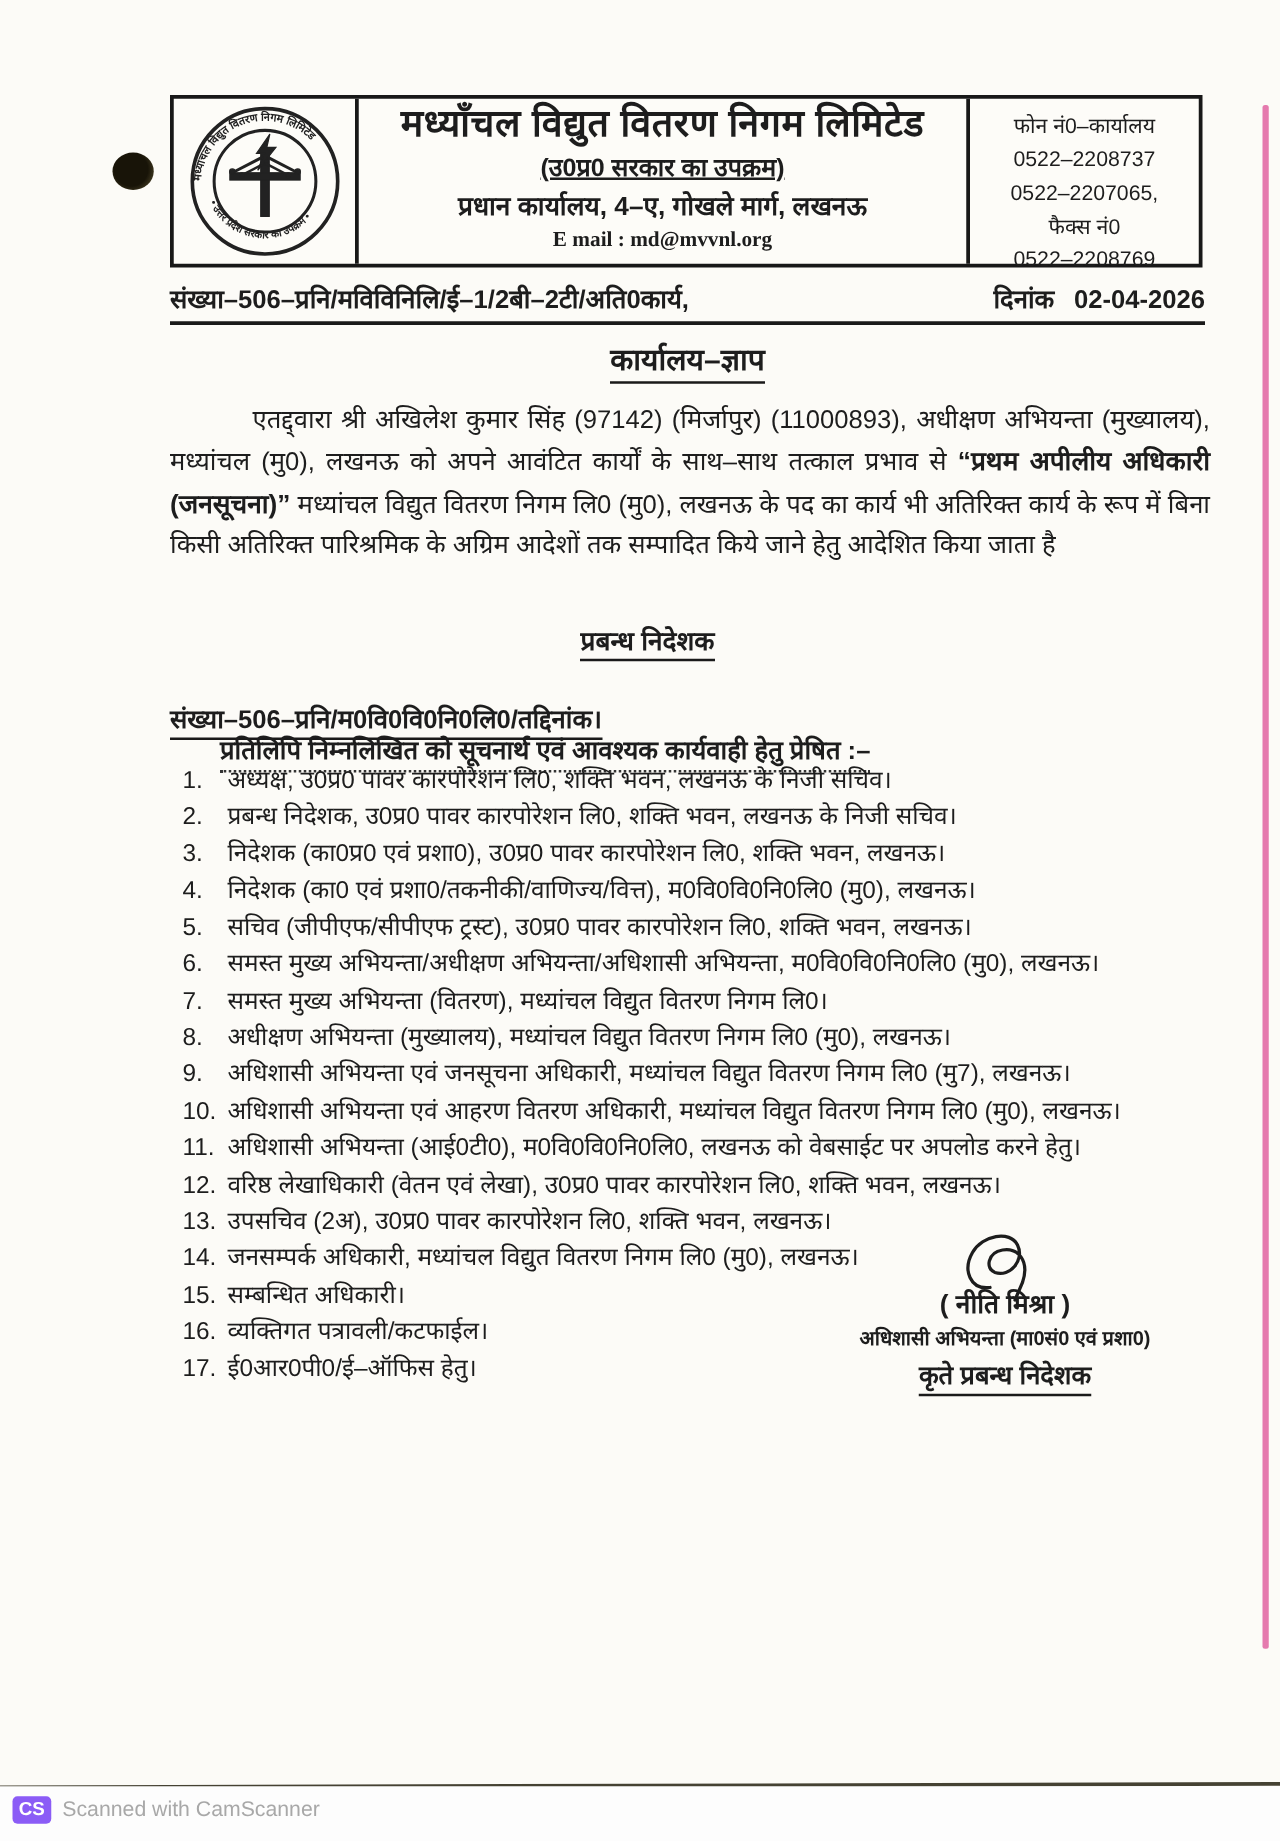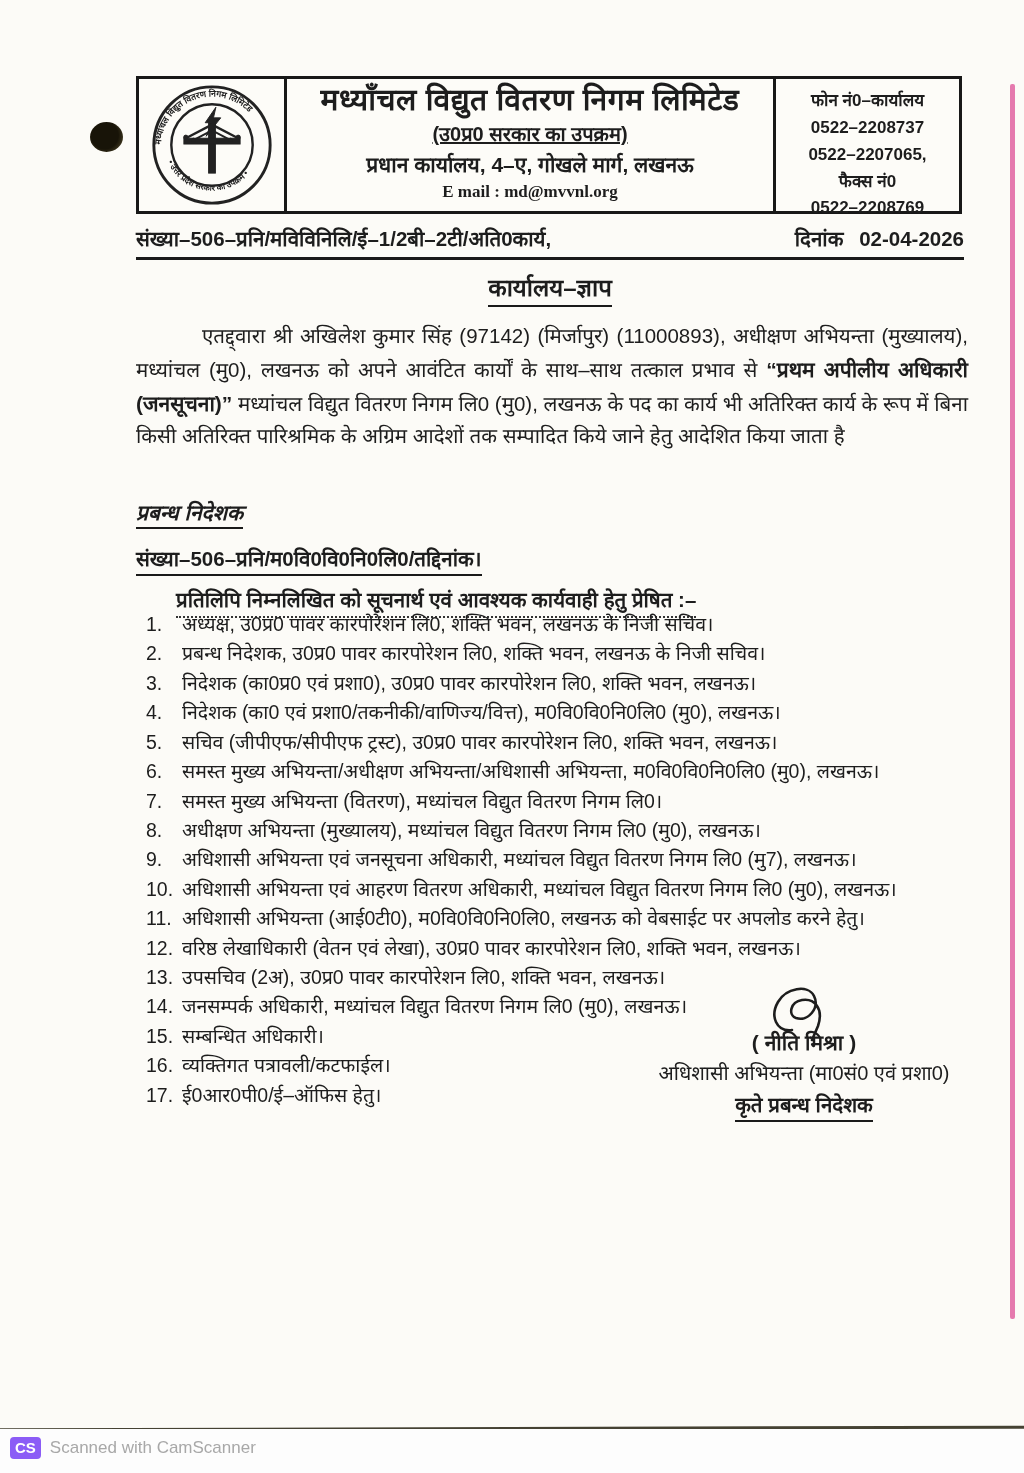--- a/index.html
+++ b/index.html
@@ -18,52 +18,52 @@
   
   .header-table{position:absolute;left:136px;top:76px;width:826px;height:138px;display:flex;
     border:3px solid #181818;background:#fdfcf8;box-sizing:border-box;}
   .logo-cell{width:148px;border-right:3px solid #181818;display:flex;align-items:center;justify-content:center;box-sizing:border-box;}
   .center-cell{flex:1;text-align:center;padding:4px 6px 2px;box-sizing:border-box;}
   .org-name{font-size:30px;font-weight:700;line-height:1.15;letter-spacing:.5px;}
   .org-subtitle{font-size:20px;font-weight:700;margin-top:2px;text-decoration:underline;}
   .org-address{font-size:21px;font-weight:700;margin-top:3px;}
   .org-email{font-size:17px;font-weight:700;margin-top:4px;font-family:"Liberation Serif","DejaVu Serif",serif;}
   .phone-cell{width:186px;border-left:3px solid #181818;text-align:center;padding:9px 4px;box-sizing:border-box;
-    font-weight:700;font-size:17px;line-height:1.58;}
+    font-weight:400;font-size:17px;line-height:1.58;}
 
   
   .ref-row{position:absolute;left:136px;top:224px;width:828px;display:flex;justify-content:space-between;
     align-items:baseline;font-weight:700;font-size:20.5px;border-bottom:3px solid #1a1a1a;padding-bottom:5px;}
   .ref-date span{margin-left:10px;}
 
   .doc-title-wrap{position:absolute;left:136px;top:270px;width:828px;text-align:center;}
   .doc-title{display:inline-block;font-size:24px;font-weight:700;border-bottom:2.5px solid #1a1a1a;padding-bottom:2px;}
 
   .body-para{position:absolute;left:136px;top:320px;width:832px;font-size:20.5px;line-height:1.6;
     text-align:justify;text-indent:66px;}
   .body-para b{font-size:21px;}
 
-  .md-signatory{position:absolute;left:136px;top:498px;width:740px;text-align:left;font-style:italic;}
+  .md-signatory{position:absolute;left:148px;top:498px;width:740px;text-align:center;}
   .md-signatory span{display:inline-block;font-weight:700;font-size:21px;border-bottom:2.5px solid #1a1a1a;padding-bottom:1px;}
 
-  .copy-ref{position:absolute;left:136px;top:544px;}
+  .copy-ref{position:absolute;left:136px;top:560px;}
   .copy-ref span{display:inline-block;font-weight:700;font-size:20.5px;border-bottom:2.5px solid #1a1a1a;padding-bottom:2px;}
 
   .copy-heading{position:absolute;left:176px;top:585px;}
   .copy-heading span{display:inline-block;font-weight:700;font-size:20.5px;border-bottom:2px dotted #333;padding-bottom:3px;}
 
   .copy-list{position:absolute;left:146px;top:614px;width:812px;list-style:none;margin:0;padding:0;}
   .copy-item{display:flex;font-size:19.5px;line-height:1.12;margin-bottom:7.6px;}
   .copy-item .num{width:36px;flex:0 0 36px;}
   .copy-item .txt{flex:1;}
 
   .sign-block{position:absolute;left:636px;top:982px;width:336px;text-align:center;}
   .sign-scribble{display:block;margin:0 auto -14px;}
   .sign-name{font-weight:700;font-size:21px;margin-top:0;}
-  .sign-designation{font-weight:400;font-size:20px;margin-top:3px;}
+  .sign-designation{font-weight:700;font-size:16px;margin-top:3px;}
   .sign-for{display:inline-block;font-weight:700;font-size:20.5px;border-bottom:2.5px solid #1a1a1a;padding-bottom:2px;margin-top:4px;}
 
   .cam-footer{position:absolute;left:10px;top:1437px;display:flex;align-items:center;gap:9px;}
   .cs-badge{background:#8b5cf6;color:#fff;font-weight:700;font-size:15px;padding:2px 5px;border-radius:4px;line-height:1.2;}
   .cam-text{color:#a8a8a8;font-size:17px;}
 </style>
 </head>
 <body>
 
 <div class="page">

